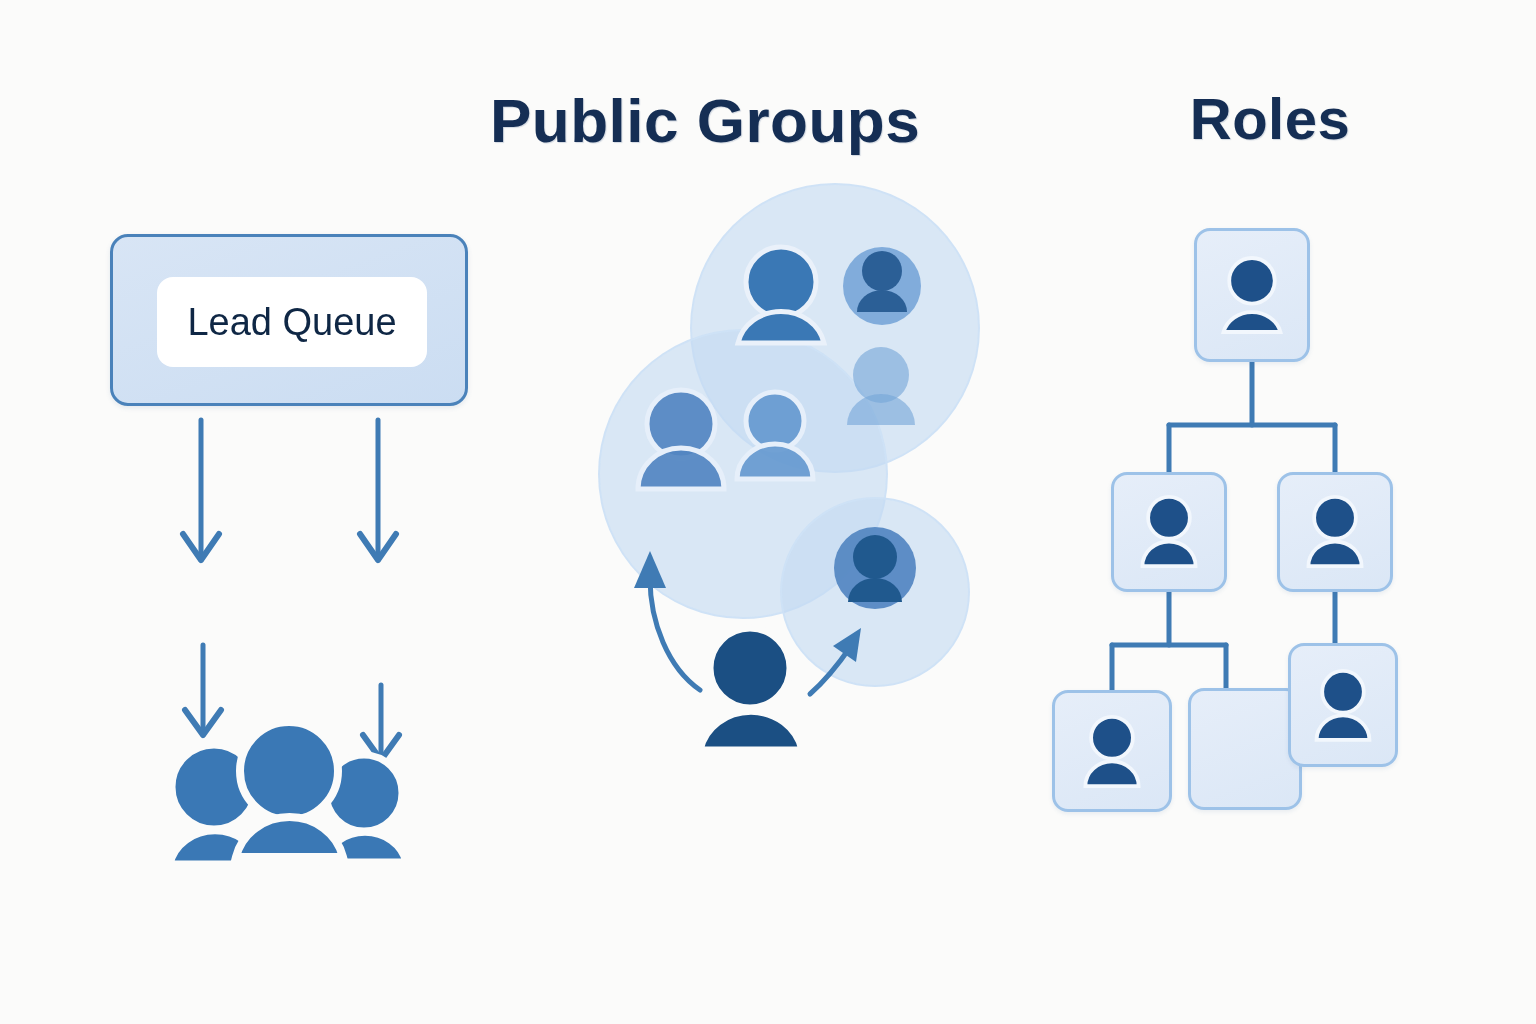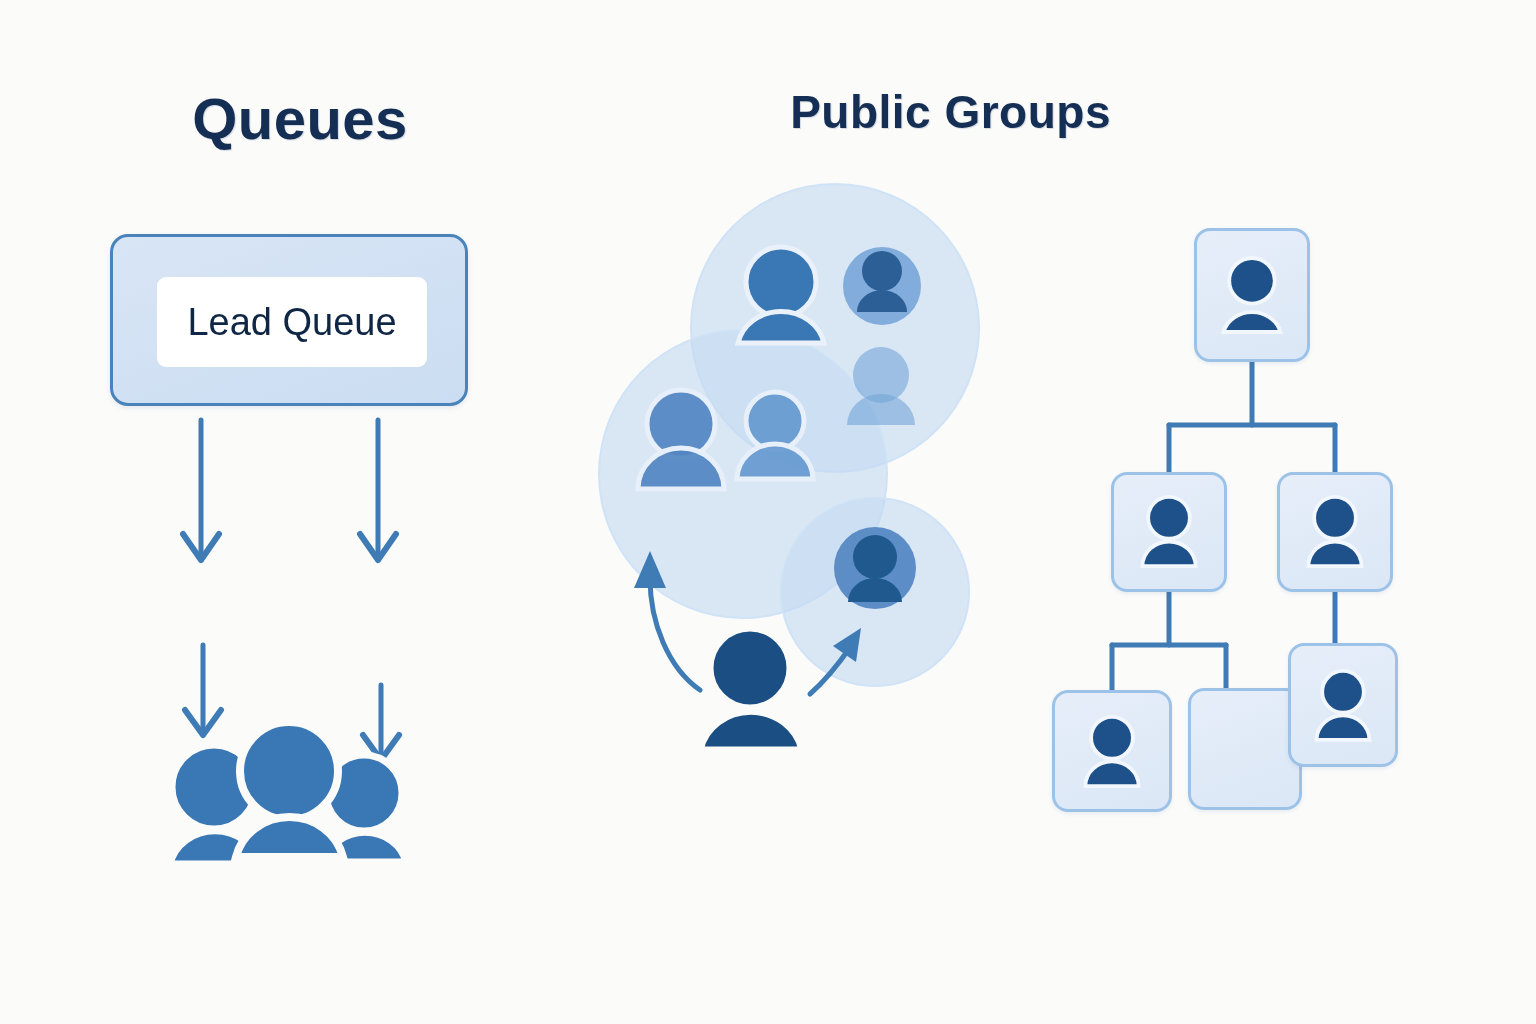--- a/index.html
+++ b/index.html
@@ -19,40 +19,40 @@
   
   .col-title {
     position: absolute;
     font-weight: bold;
     color: #152e54;
     letter-spacing: 0.5px;
     white-space: nowrap;
     text-shadow: 1px 1px 1px rgba(30,60,110,0.18);
   }
   #title-queues        { left: 0;    top: 85px;  width: 600px; text-align: center; font-size: 58px; }
-  #title-public-groups { left: 511px; top: 85px; width: 600px; text-align: right; font-size: 46px; }
+  #title-public-groups { left: 490px; top: 85px; width: 600px; text-align: left; font-size: 62px; }
   #title-roles        { left: 1010px; top: 85px; width: 520px; text-align: center; font-size: 58px; }
 
   
   #queue-box {
     position: absolute;
     left: 110px;  top: 234px;
     width: 358px; height: 172px;
     background: linear-gradient(160deg,#d8e5f5 0%, #cbddf2 100%);
     border: 3px solid #4a82ba;
     border-radius: 18px;
     box-shadow: 0 2px 5px rgba(60,100,150,0.12);
     box-sizing: border-box;
   }
   #queue-inner {
     position: absolute;
     left: 44px; top: 40px;
     width: 270px; height: 90px;
     background: #ffffff;
-    border-radius: 9px;
+    border-radius: 16px;
     display: flex;
     align-items: center;
     justify-content: center;
   }
   #queue-inner-label {
     font-size: 38px;
     color: #0f2745;
     white-space: nowrap;
   }
 
@@ -103,24 +103,24 @@
   #role-card-l3-c  { left: 1288px; top: 643px; width: 110px; height: 124px; }
 
   
   .overlay { position: absolute; left: 0; top: 0; width: 1536px; height: 1024px; pointer-events: none; }
 </style>
 </head>
 <body>
 
 <div id="canvas">
 
-  <div class="col-title" id="title-queues">Queues</div>
 
   <div class="col-title" id="title-public-groups">Public Groups</div>
 
+  <div class="col-title" id="title-roles">Roles</div>
 
   <div id="queue-box">
     <div id="queue-inner">
       <span id="queue-inner-label">Lead Queue</span>
     </div>
   </div>
 
 
 
   <svg class="overlay">

